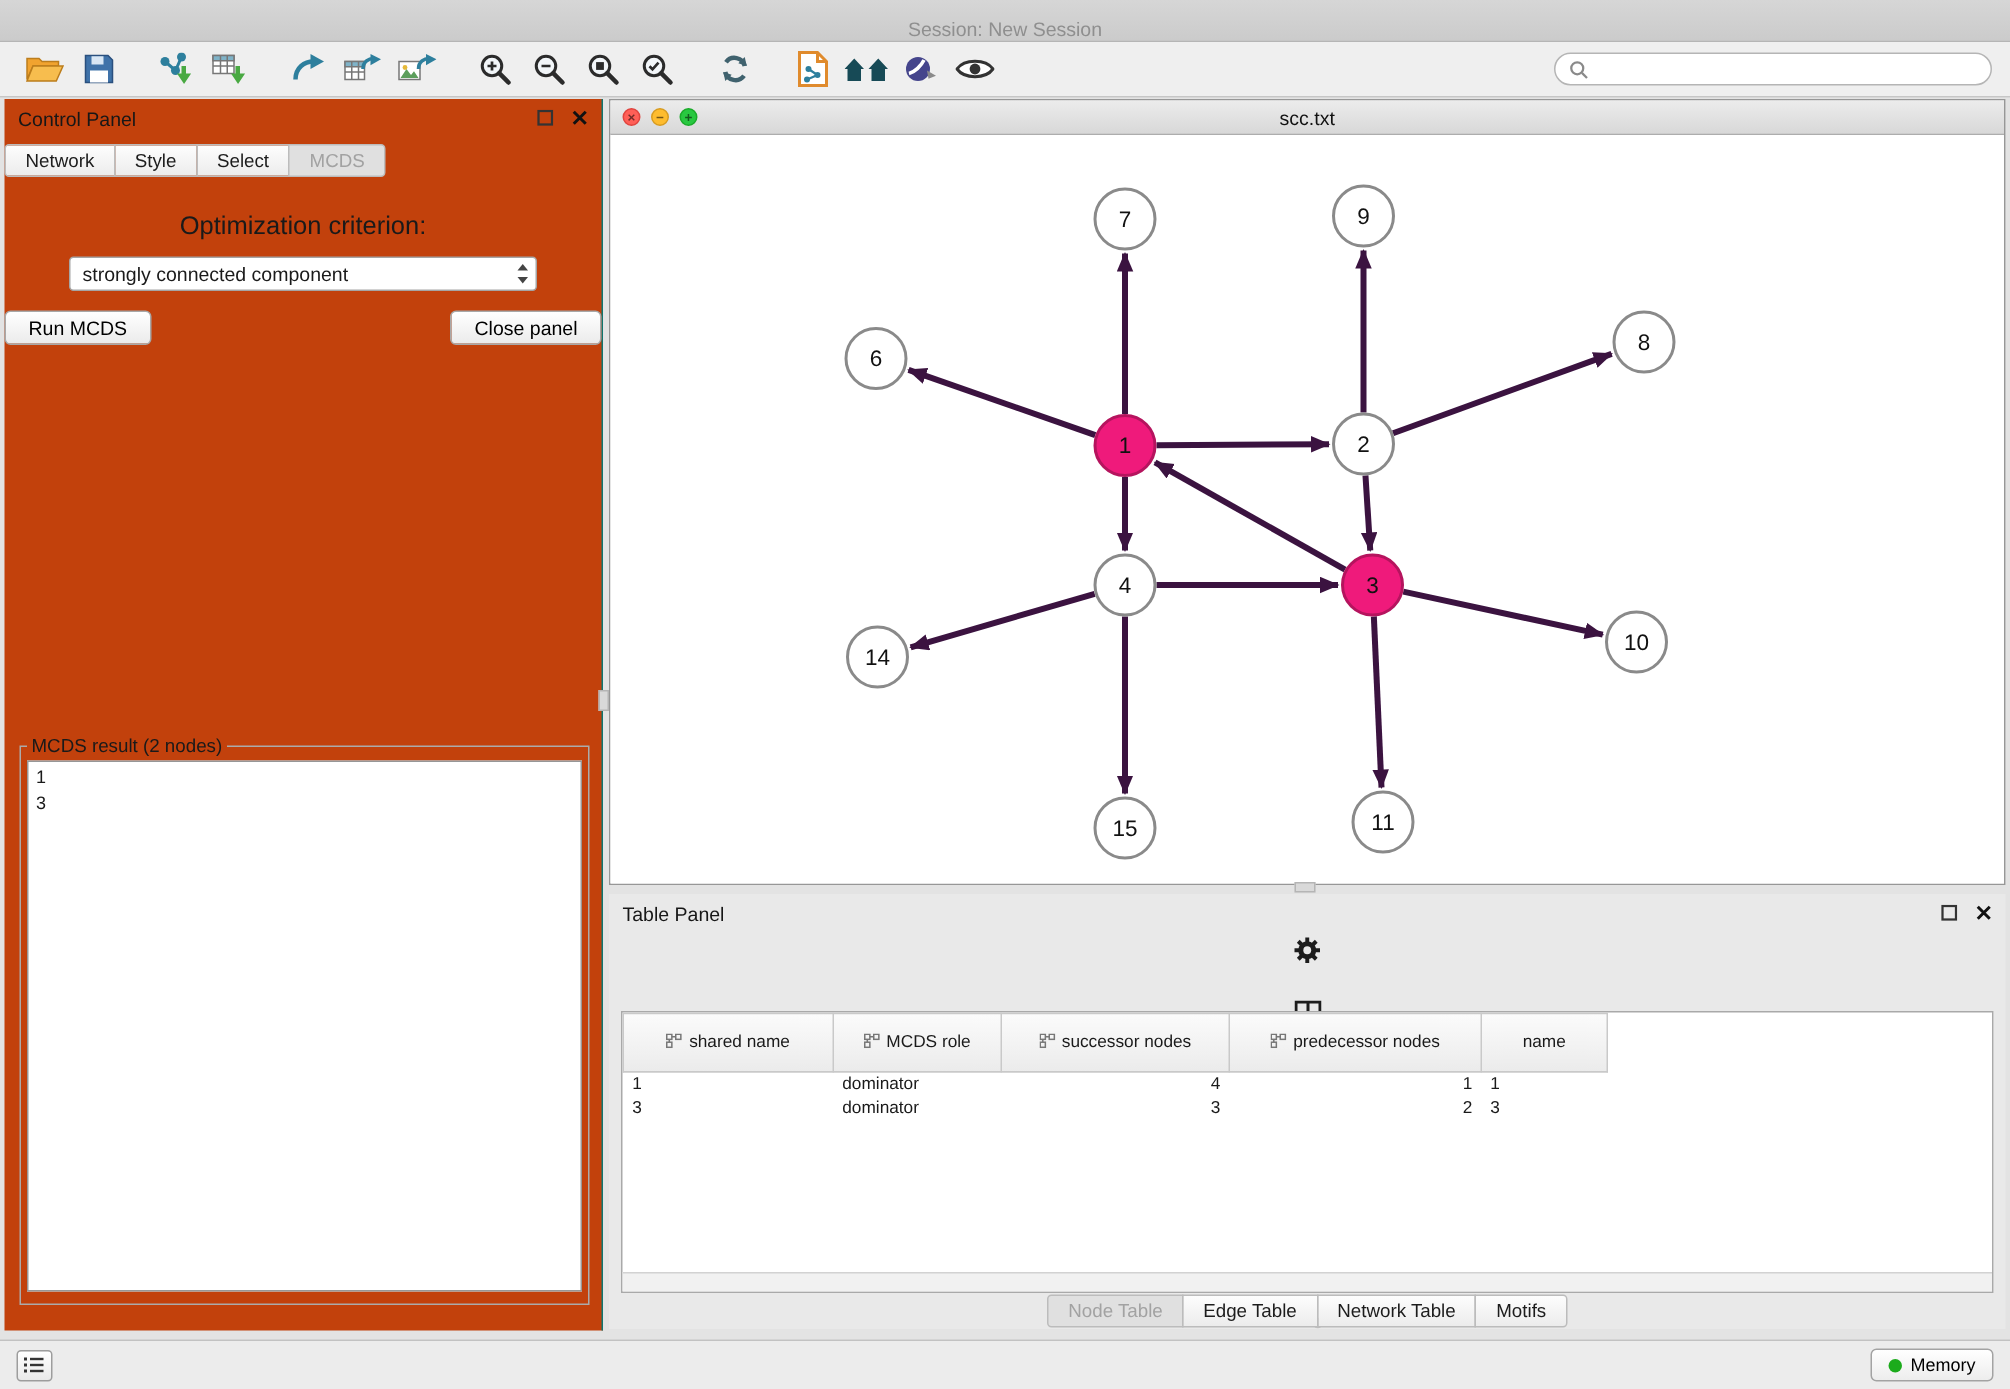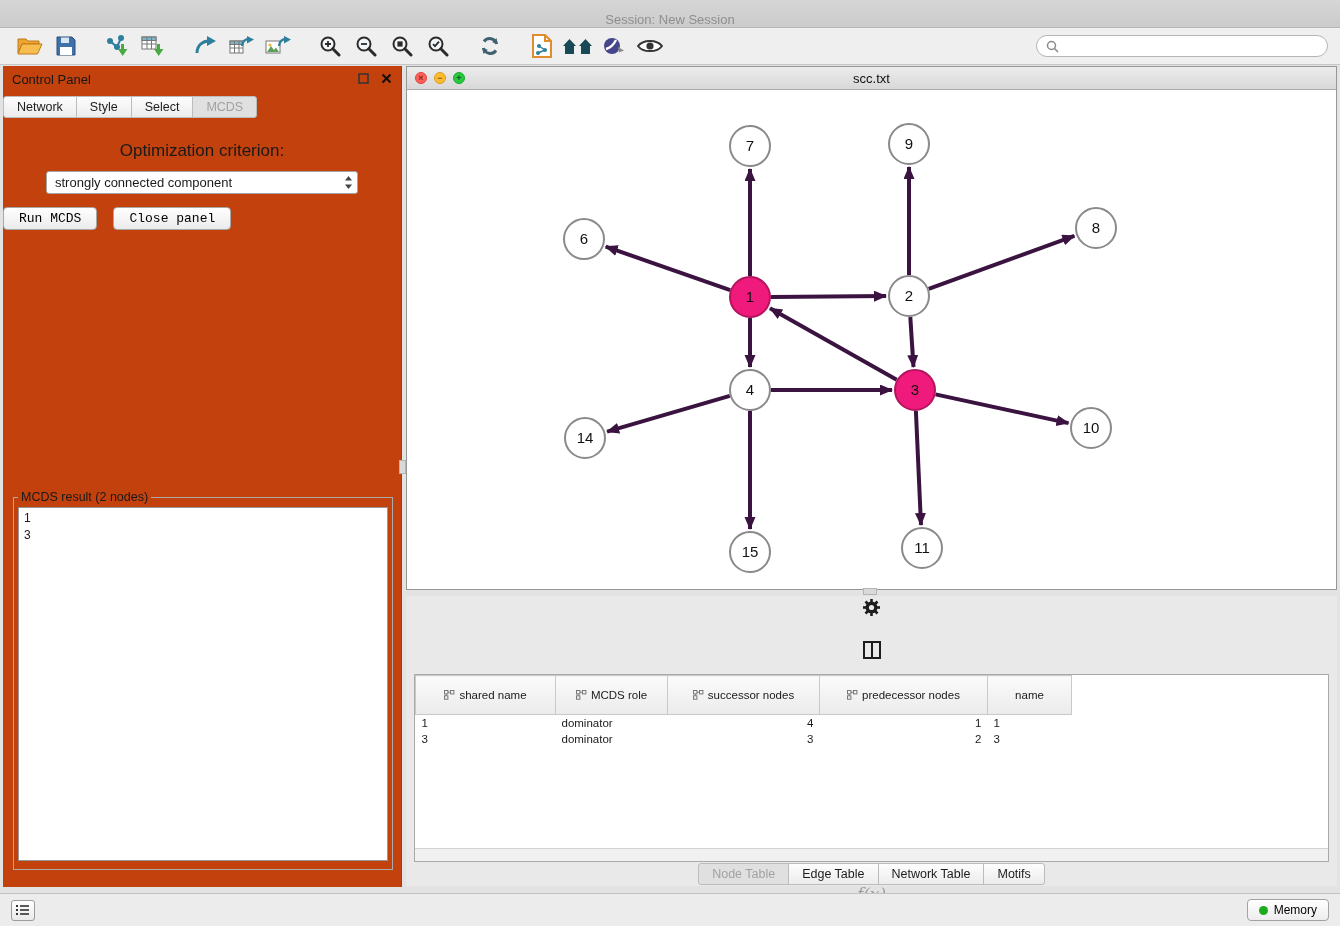--- a/index.html
+++ b/index.html
@@ -49,21 +49,21 @@
   .cp-tab:first-child, .tp-tab:first-child { border-radius: 3px 0 0 3px; margin-left: 0; }
   .cp-tab:last-child, .tp-tab:last-child { border-radius: 0 3px 3px 0; }
   .cp-tab.active, .tp-tab.active { background: #e0e0e0; color: #a2a2a2; }
   .opt-label { text-align: center; margin-top: 23px; font-size: 17px; }
   .dropdown {
     margin: 10px auto 0; width: 312px; height: 23px; background: #fff;
     border: 1px solid #a5a5a5; border-radius: 3px;
     display: flex; align-items: center; padding: 0 4px 0 8px;
   }
   .dropdown-value { flex: 1; font-size: 13px; }
-  .cp-buttons { display: flex; justify-content: flex-start; gap: 16px; margin-top: 13px; font-family: Liberation Mono, monospace; }
+  .cp-buttons { display: flex; justify-content: space-between; gap: 16px; margin-top: 13px; }
   .cp-btn {
     font-size: 13px; padding: 3px 15px; border: 1px solid #a8a8a8; border-radius: 4px;
     background: linear-gradient(#ffffff, #ebebeb);
   }
   .mcds-fieldset {
     position: absolute; left: 10px; top: 424px; width: 380px; height: 380px;
     border: 1px solid #ababab; padding: 3px 4px 5px; margin: 0;
   }
   .mcds-fieldset legend { font-size: 12.5px; padding: 0 3px; }
   .mcds-list {
@@ -384,20 +384,35 @@
           <circle cx="343" cy="462" r="20" fill="#ffffff" stroke="#8a8a8a" stroke-width="2"></circle>
           <text x="343" y="467" text-anchor="middle" font-size="15" fill="#111111">15</text>
         </g>
     </svg>
   </div>
 </div>
 <div class="split-handle-v"></div>
 <div class="split-handle-h"></div>
 
 <div class="table-panel">
+  <div class="panel-header">
+    <span class="panel-title">Table Panel</span>
+    <span class="panel-header-icons">
+      <button>
+        <svg width="11" height="11" viewBox="0 0 11 11">
+            <rect x="1" y="1" width="9" height="9" fill="none" stroke="#333" stroke-width="1.5"></rect>
+          </svg>
+      </button>
+      <button>
+        <svg width="11" height="11" viewBox="0 0 11 11">
+            <path d="M1.5 1.5L9.5 9.5M9.5 1.5L1.5 9.5" stroke="#111" stroke-width="2"></path>
+          </svg>
+      </button>
+    </span>
+  </div>
   <div class="tp-toolbar">
     <button>
       <svg width="19" height="19" viewBox="0 0 19 19">
         <g stroke="#1d1d1d" stroke-width="2.6">
             <line x1="9.5" y1="1" x2="9.5" y2="18"></line>
             <line x1="1" y1="9.5" x2="18" y2="9.5"></line>
             <line x1="3.5" y1="3.5" x2="15.5" y2="15.5"></line>
             <line x1="15.5" y1="3.5" x2="3.5" y2="15.5"></line>
           </g>
         <circle cx="9.5" cy="9.5" r="6" fill="#1d1d1d"></circle>

